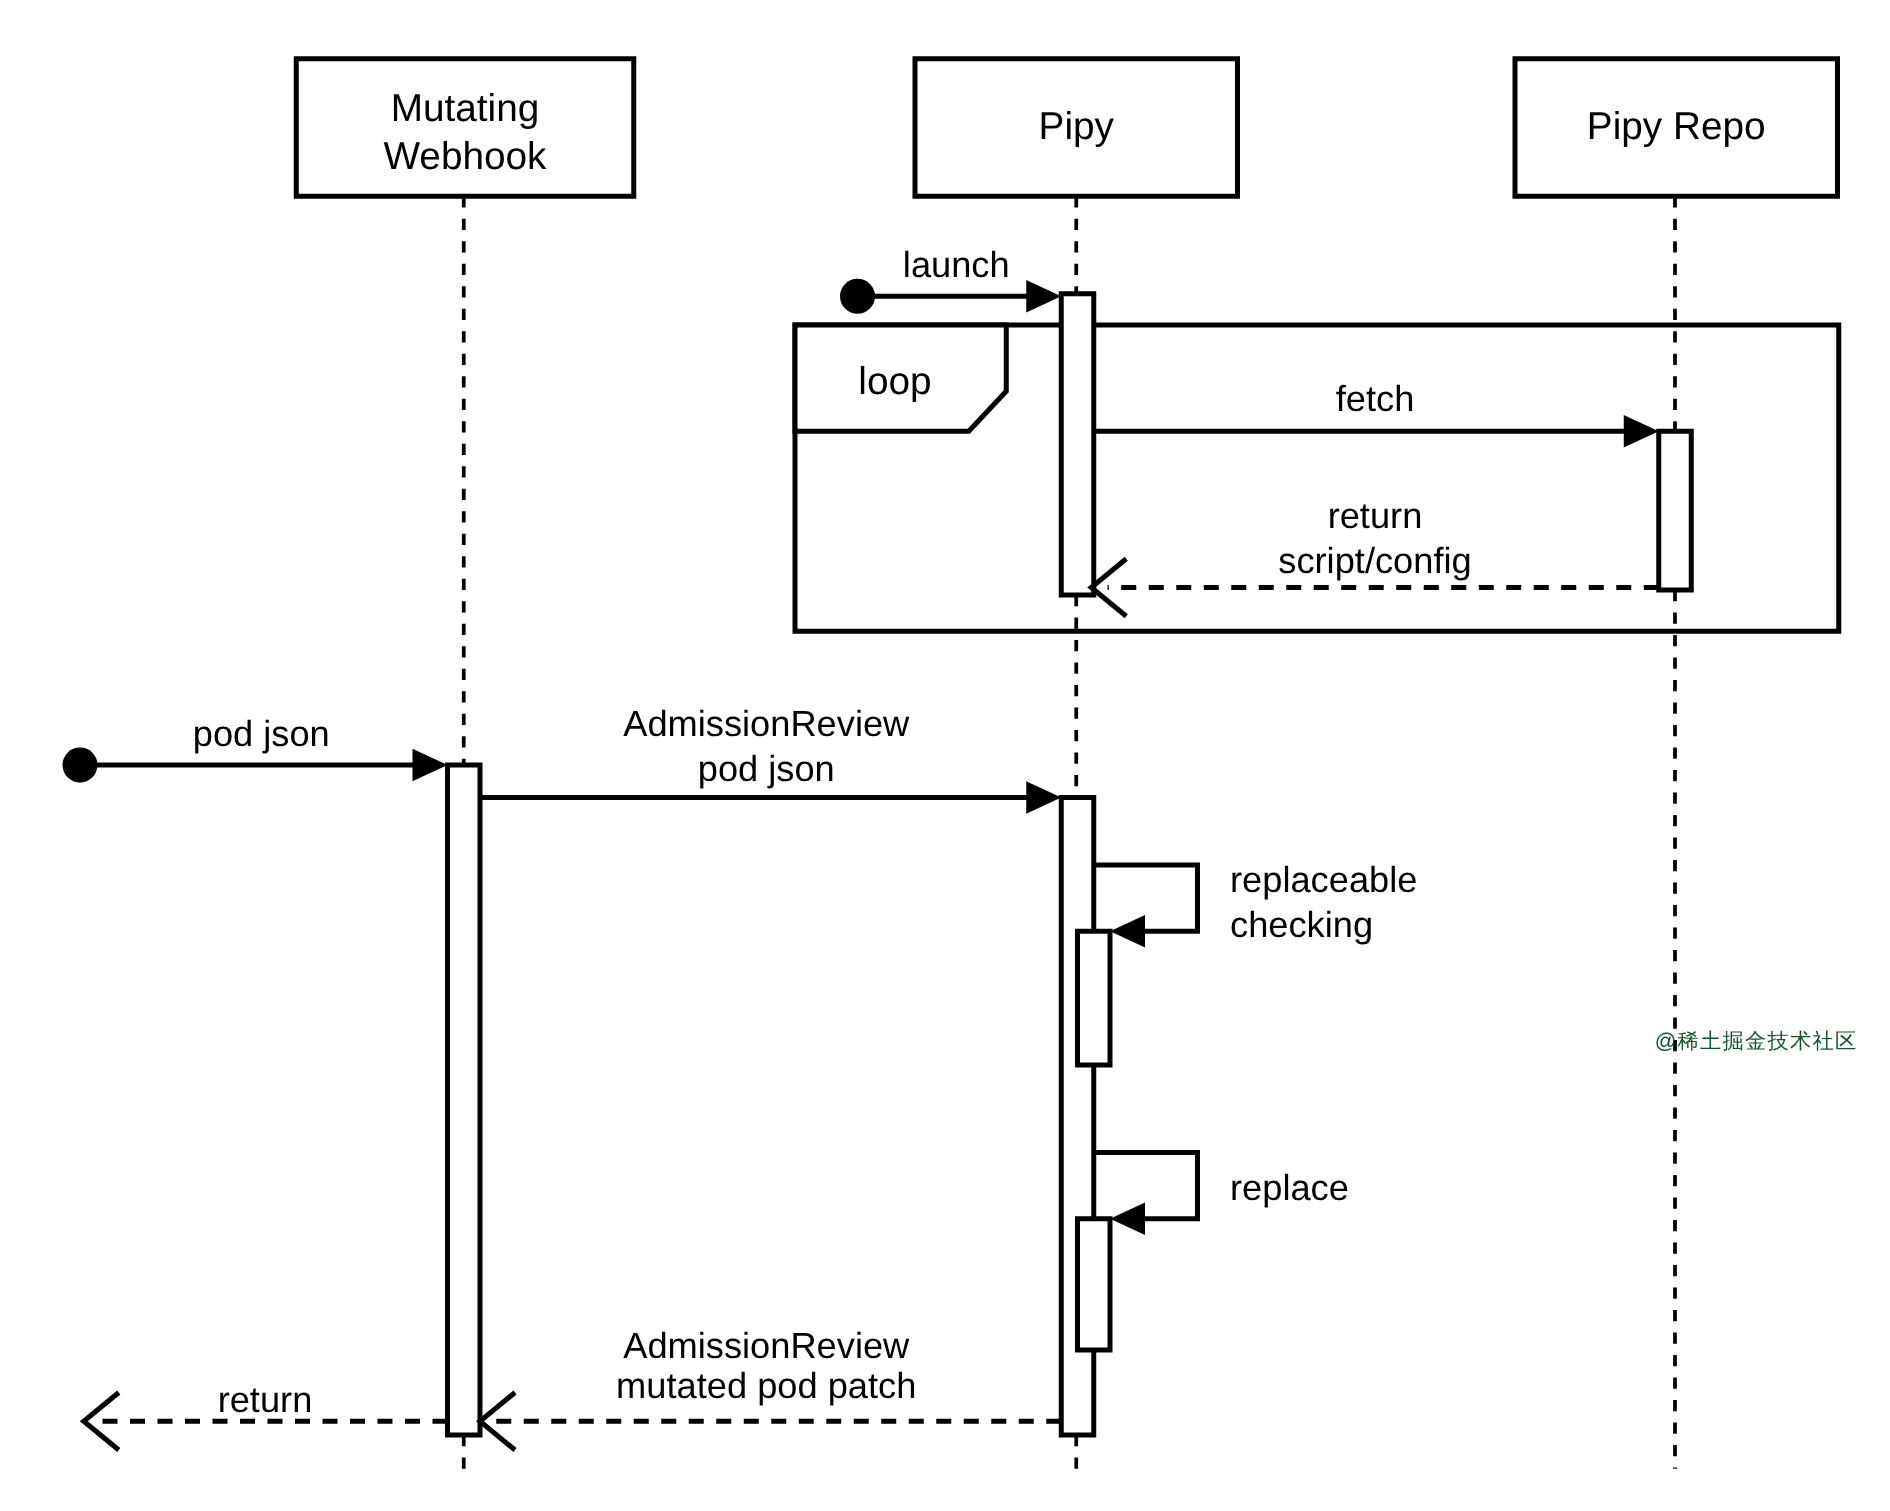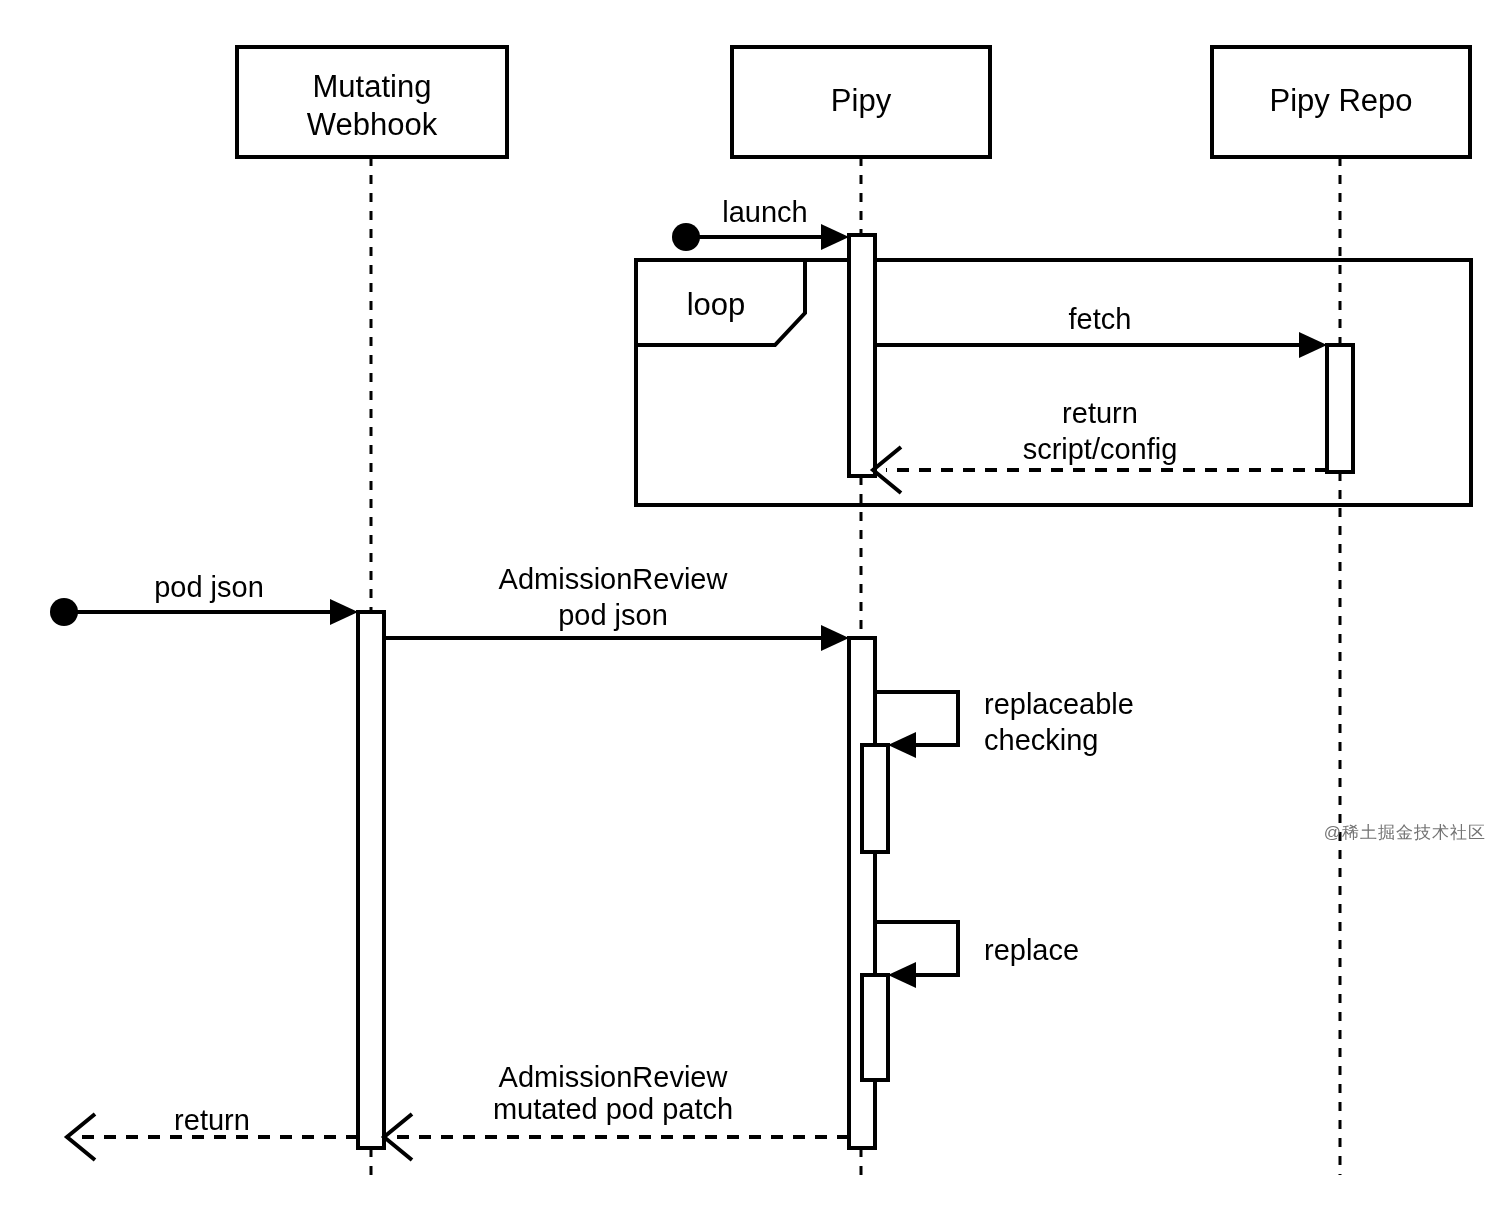--- a/index.html
+++ b/index.html
@@ -94,21 +94,21 @@
   .solid-head {
     fill: #000000;
     stroke: none;
   }
   .watermark {
     position: absolute;
     right: 26px;
     bottom: 26px;
     font-family: "Liberation Sans", sans-serif;
     font-size: 17px;
-    color: #737373;
+    color: #14532d;
     white-space: nowrap;
     letter-spacing: 1px;
   }
 </style>
 </head>
 <body>
 
 <div id="diagram-root">
 
   <svg class="seq" viewBox="0 0 1512 1209" xmlns="http://www.w3.org/2000/svg">

